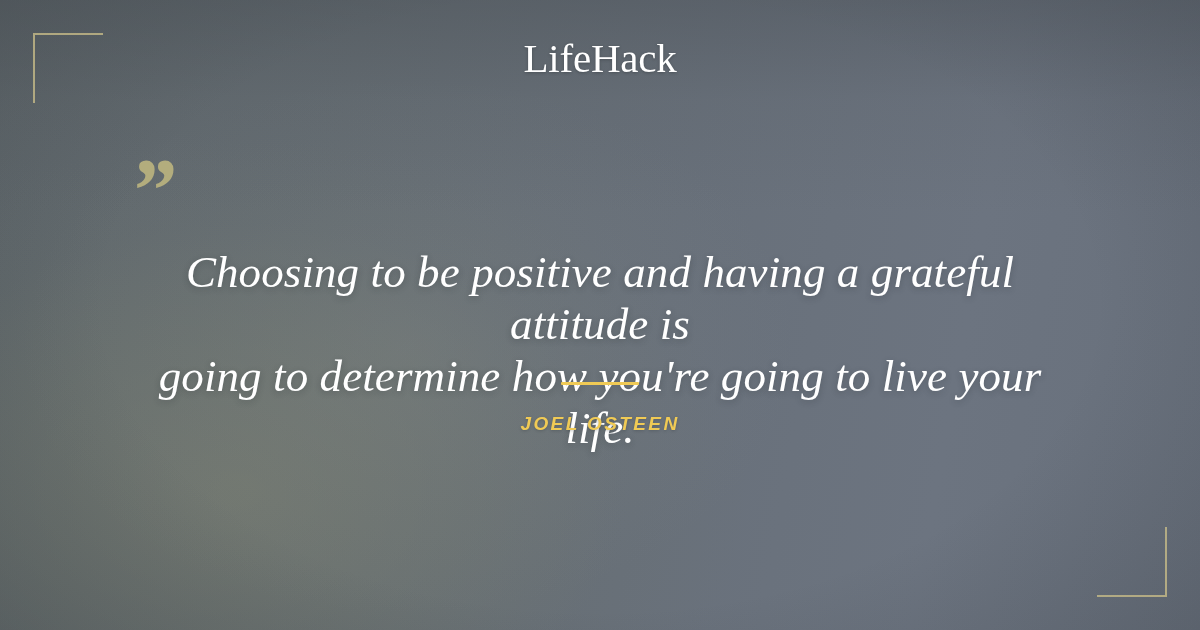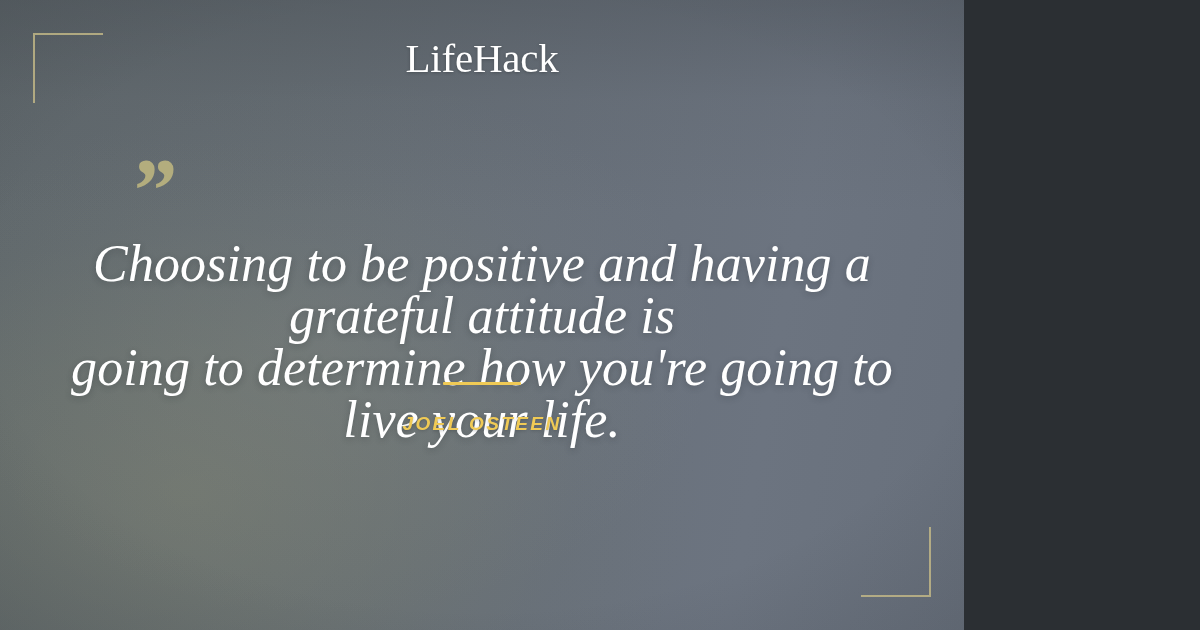--- a/index.html
+++ b/index.html
@@ -4,21 +4,21 @@
 <title>LifeHack Quote Card</title>
 <style>
   html, body {
     margin: 0;
     padding: 0;
     background: #2b2f33;
   }
 
   #card {
     position: relative;
-    width: 964px;
+    width: 1200px;
     height: 630px;
     overflow: hidden;
     font-family: "Liberation Sans", sans-serif;
     
     background-color: #69707a;
     isolation: isolate;
   }
 
   
   .bg-layer {
@@ -125,27 +125,27 @@
     left: 0;
     top: 238px;
     width: 100%;
     text-align: center;
     padding: 0 70px;
     box-sizing: border-box;
   }
   #quote-text {
     font-family: "Liberation Serif", serif;
     font-style: italic;
-    font-size: 52px;
+    font-size: 45px;
     line-height: 52px;
     color: #ffffff;
     letter-spacing: 0.1px;
     text-shadow: 0 2px 6px rgba(40,45,50,0.30);
     max-width: 960px;
-    margin: 0 auto;
+    margin: 8px auto;
   }
 
   
   #divider-wrap {
     position: absolute;
     left: 0;
     top: 382px;
     width: 100%;
     display: flex;
     justify-content: center;

